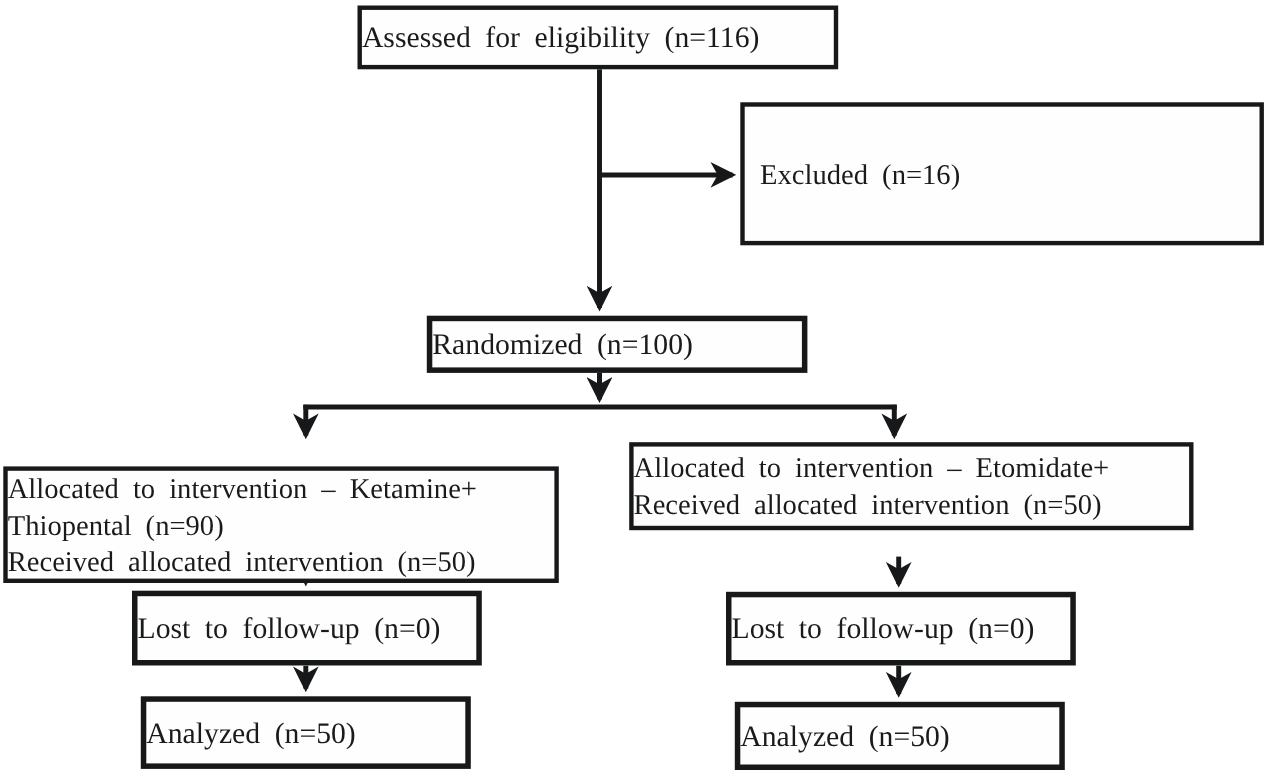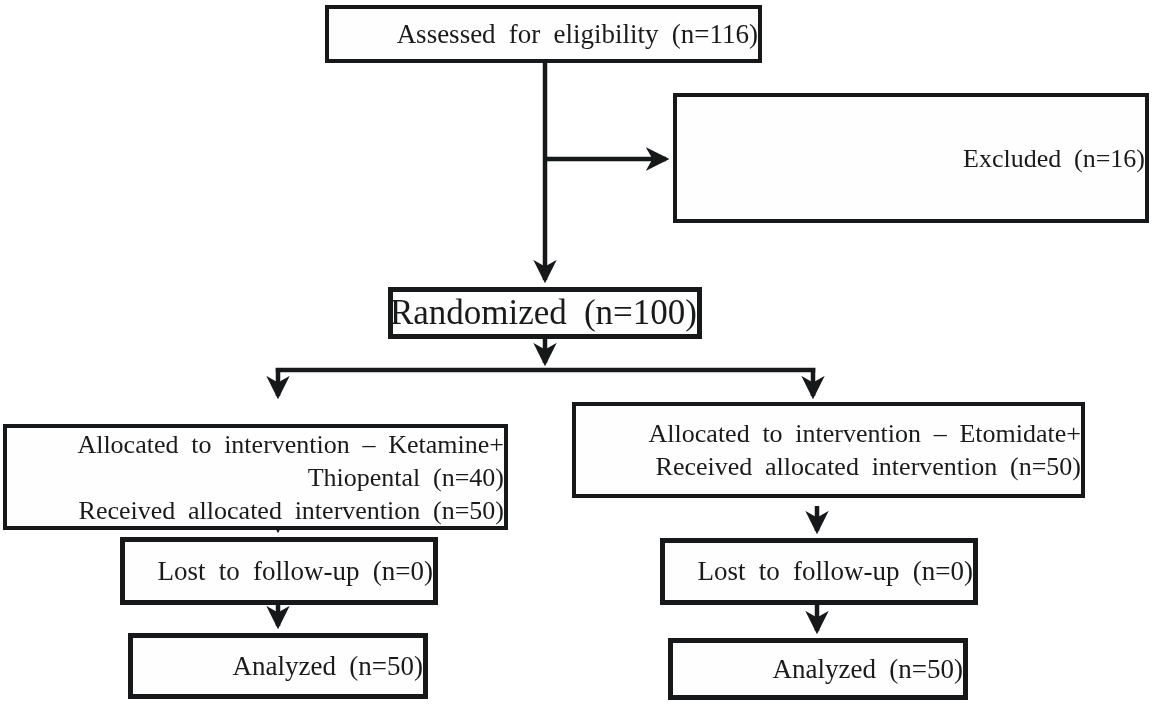--- a/index.html
+++ b/index.html
@@ -25,35 +25,35 @@
     z-index: 1;
   }
   .box {
     position: absolute;
     box-sizing: border-box;
     background: #fffefe;
     border-style: solid;
     border-color: #161819;
     display: flex;
     flex-direction: column;
-    align-items: flex-end;
+    align-items: flex-start;
     justify-content: center;
     text-align: center;
     z-index: 2;
     word-spacing: 0.24em;
     line-height: 1.28;
   }
   .b4 { border-width: 4px; }
   .b5 { border-width: 5px; }
 
   .box-assessed   { left: 325px; top: 5px;   width: 437px; height: 58px;  font-size: 27px; }
-  .box-excluded   { left: 673px; top: 93px;  width: 476px; height: 130px; font-size: 26px; line-height: 35px; }
-  .box-randomized { left: 388px; top: 287px; width: 314px; height: 52px;  font-size: 35px; padding-left: 28px; }
+  .box-excluded   { left: 673px; top: 93px;  width: 476px; height: 130px; font-size: 26px; line-height: 35px; padding-left: 14px; }
+  .box-randomized { left: 388px; top: 287px; width: 346px; height: 52px;  font-size: 27px; }
   .box-alloc-left { left: 3px;   top: 424px; width: 505px; height: 106px; font-size: 26px; line-height: 33px; }
-  .box-alloc-right{ left: 572px; top: 402px; width: 513px; height: 96px; font-size: 26px; line-height: 33px; }
+  .box-alloc-right{ left: 572px; top: 402px; width: 513px; height: 80px; font-size: 26px; line-height: 33px; }
   .box-lost-left  { left: 120px; top: 537px; width: 318px; height: 68px;  font-size: 27px; }
   .box-lost-right { left: 660px; top: 538px; width: 318px; height: 67px;  font-size: 27px; }
   .box-analyzed-left  { left: 128px; top: 633px; width: 300px; height: 66px; font-size: 27px; }
   .box-analyzed-right { left: 668px; top: 638px; width: 300px; height: 62px; font-size: 27px; }
 
   .txt-line { white-space: nowrap; }
 </style>
 </head>
 <body>
 
@@ -94,21 +94,21 @@
   <div class="box b4 box-excluded">
     <div class="txt-line">Excluded (n=16)</div>
   </div>
 
   <div class="box b5 box-randomized">
     <div class="txt-line">Randomized (n=100)</div>
   </div>
 
   <div class="box b4 box-alloc-left">
     <div class="txt-line">Allocated to intervention – Ketamine+</div>
-    <div class="txt-line">Thiopental (n=40)</div>
+    <div class="txt-line">Thiopental (n=90)</div>
     <div class="txt-line">Received allocated intervention (n=50)</div>
   </div>
 
   <div class="box b4 box-alloc-right">
     <div class="txt-line">Allocated to intervention – Etomidate+</div>
     <div class="txt-line">Received allocated intervention (n=50)</div>
   </div>
 
   <div class="box b5 box-lost-left">
     <div class="txt-line">Lost to follow-up (n=0)</div>

